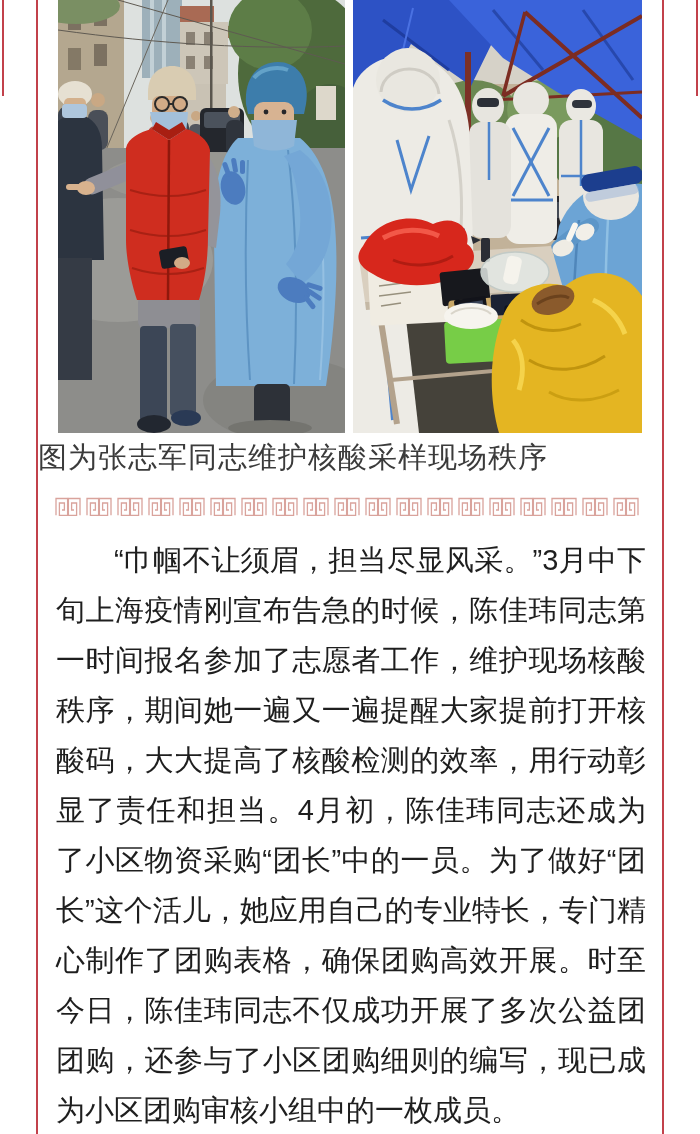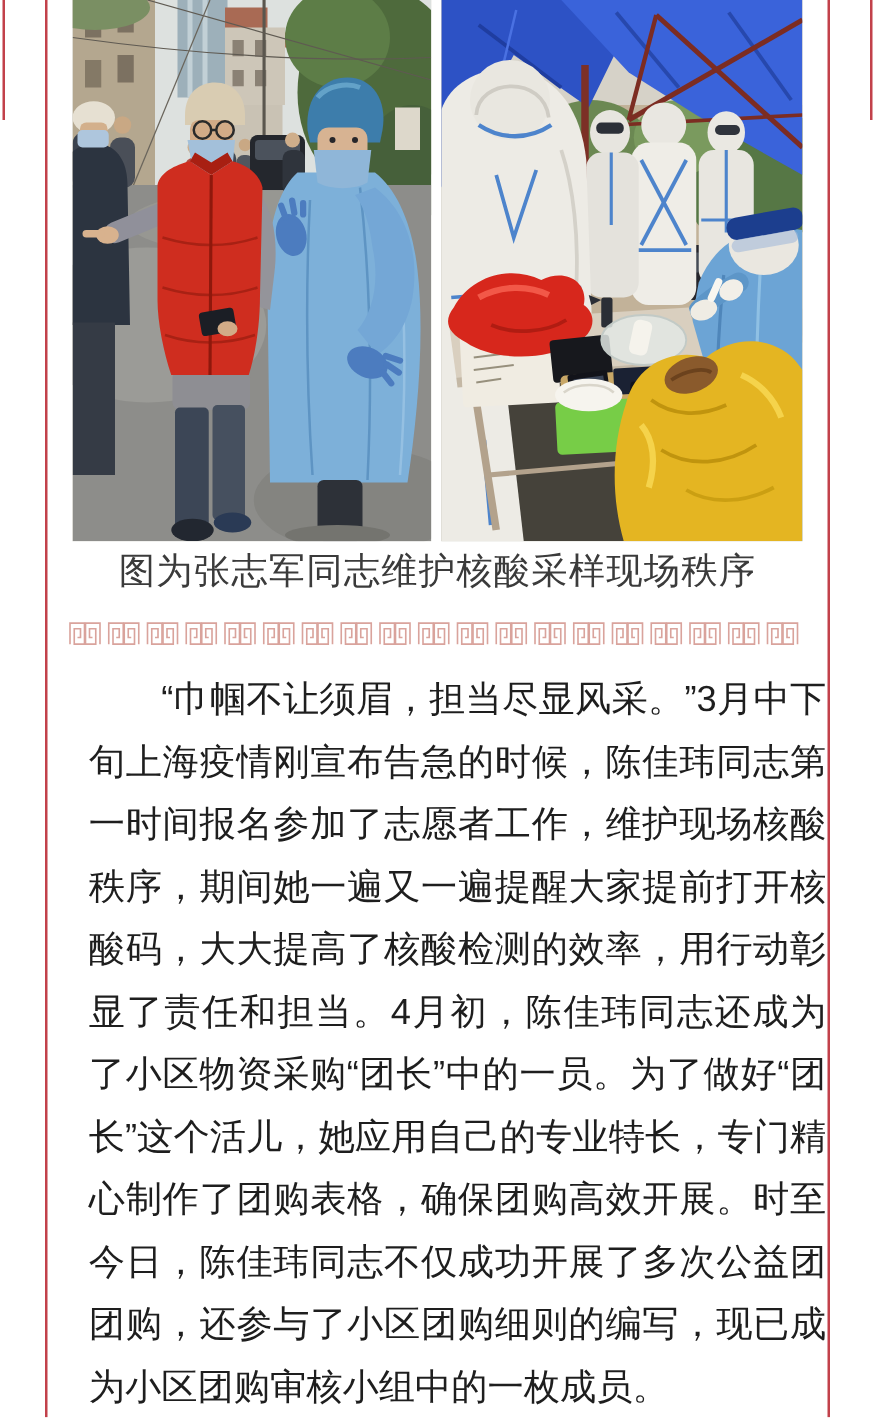--- a/index.html
+++ b/index.html
@@ -15,28 +15,28 @@
   .vseg{position:absolute;top:0;height:96px;width:2px;background:#c2414b;}
   .vseg.outer-left{left:2px;}
   .vseg.outer-right{left:696px;}
   
   .photos{position:absolute;top:0;left:58px;width:584px;height:433px;display:flex;gap:8px;}
   .photo{height:433px;overflow:hidden;background:#cfcdc6;}
   .photo svg{display:block;}
   
   .caption{
     position:absolute;top:437px;left:38px;width:624px;height:40px;
-    text-align:center;font-size:29px;line-height:40px;color:#3b3b3b;
+    font-size:29px;line-height:40px;color:#3b3b3b;
     letter-spacing:1px;white-space:nowrap;
   }
   
   .fret{position:absolute;top:497px;left:55px;width:590px;height:21px;}
   
   .article{
-    position:absolute;top:535px;left:71px;width:590px;
+    position:absolute;top:535px;left:56px;width:590px;
     font-size:29px;line-height:50px;color:#1e1e1e;
     text-align:justify;text-justify:inter-character;
   }
   .article p{margin:0;text-indent:2em;}
 </style>
 </head>
 <body>
 
 <div class="page">
 

